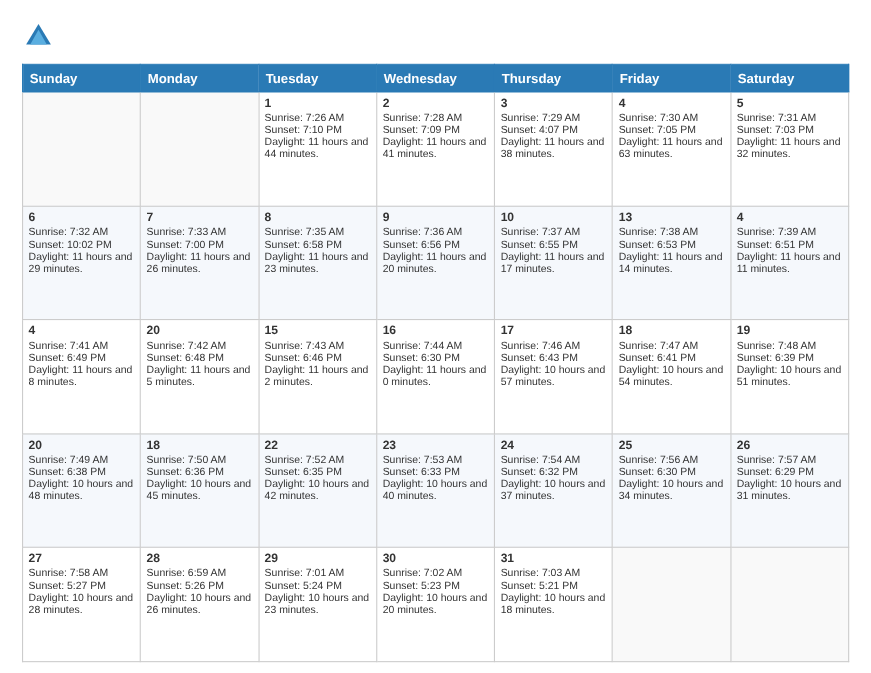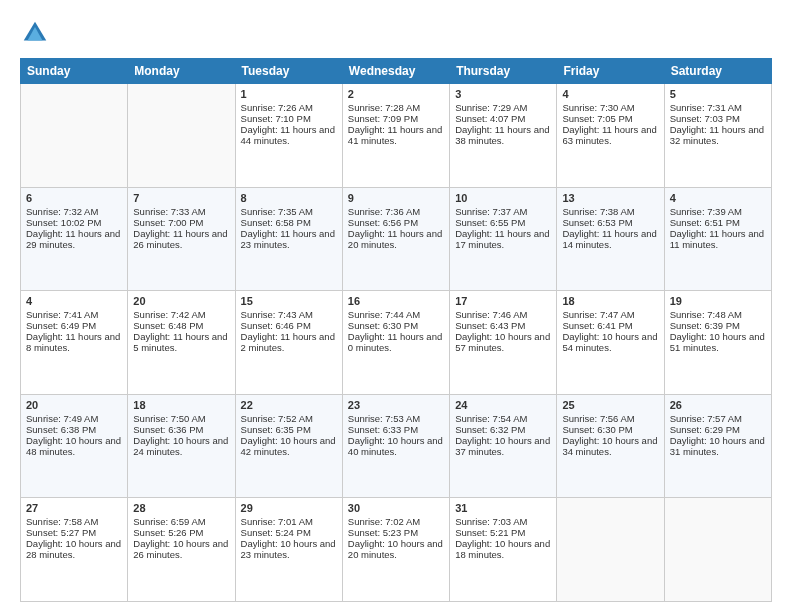--- a/index.html
+++ b/index.html
@@ -259,21 +259,21 @@
           <td>
             <span class="day-num">20</span>
             <div>Sunrise: 7:49 AM</div>
             <div>Sunset: 6:38 PM</div>
             <div>Daylight: 10 hours and 48 minutes.</div>
           </td>
           <td>
             <span class="day-num">18</span>
             <div>Sunrise: 7:50 AM</div>
             <div>Sunset: 6:36 PM</div>
-            <div>Daylight: 10 hours and 24 minutes.</div>
+            <div>Daylight: 10 hours and 45 minutes.</div>
           </td>
           <td>
             <span class="day-num">22</span>
             <div>Sunrise: 7:52 AM</div>
             <div>Sunset: 6:35 PM</div>
             <div>Daylight: 10 hours and 42 minutes.</div>
           </td>
           <td>
             <span class="day-num">23</span>
             <div>Sunrise: 7:53 AM</div>

